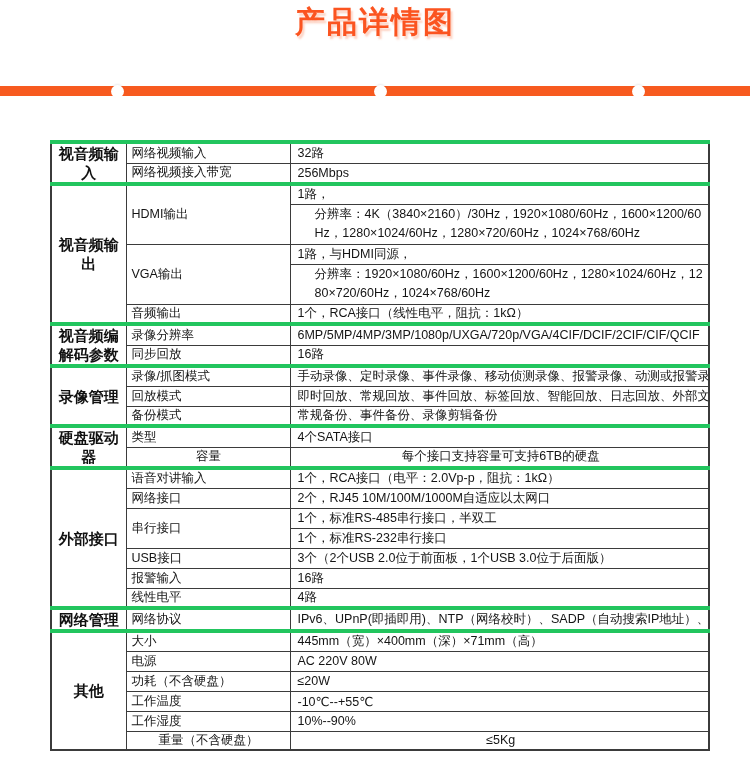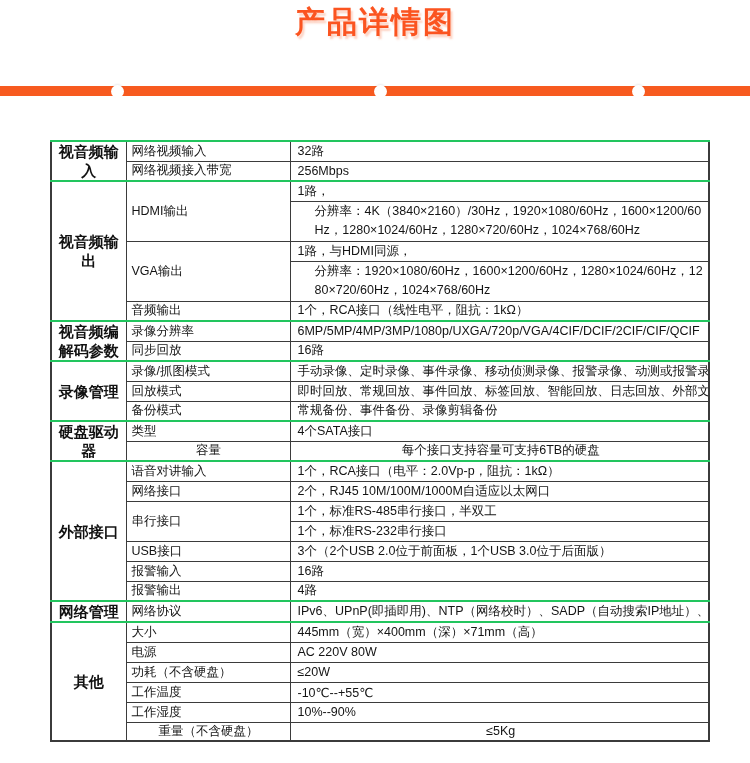--- a/index.html
+++ b/index.html
@@ -68,21 +68,21 @@
     color: #111111;
   }
   td.param { padding-left: 5px; }
   td.value { padding-left: 7px; }
   td.value.multi {
     white-space: normal;
     word-break: break-all;
     line-height: 19px;
     padding-left: 24px;
   }
-  tr.gstart td { border-top: 2px solid #22c55e; }
+  tr.gstart td { border-top: 4px solid #22c55e; }
 </style>
 </head>
 <body>
 
 <div class="page">
 
   <div class="title" style="color: rgb(251, 84, 32);">产品详情图</div>
 
   <div class="divider" id="divider" style="background: rgb(247, 90, 31);">
       <div class="dot" style="left: 110.5px; background: rgb(255, 255, 255);"></div>
@@ -174,21 +174,21 @@
         </tr>
         <tr style="height: 20px;">
           <td class="param" rowspan="1">USB接口</td>
           <td class="value">3个（2个USB 2.0位于前面板，1个USB 3.0位于后面版）</td>
         </tr>
         <tr style="height: 20px;">
           <td class="param" rowspan="1">报警输入</td>
           <td class="value">16路</td>
         </tr>
         <tr style="height: 20px;">
-          <td class="param" rowspan="1">报警输出</td>
+          <td class="param" rowspan="1">线性电平</td>
           <td class="value">4路</td>
         </tr>
         <tr class="gstart" style="height: 20px;">
           <td class="group" rowspan="1">网络管理</td>
           <td class="param" rowspan="1">网络协议</td>
           <td class="value">IPv6、UPnP(即插即用)、NTP（网络校时）、SADP（自动搜索IP地址）、</td>
         </tr>
         <tr class="gstart" style="height: 20px;">
           <td class="group" rowspan="6">其他</td>
           <td class="param" rowspan="1">大小</td>

